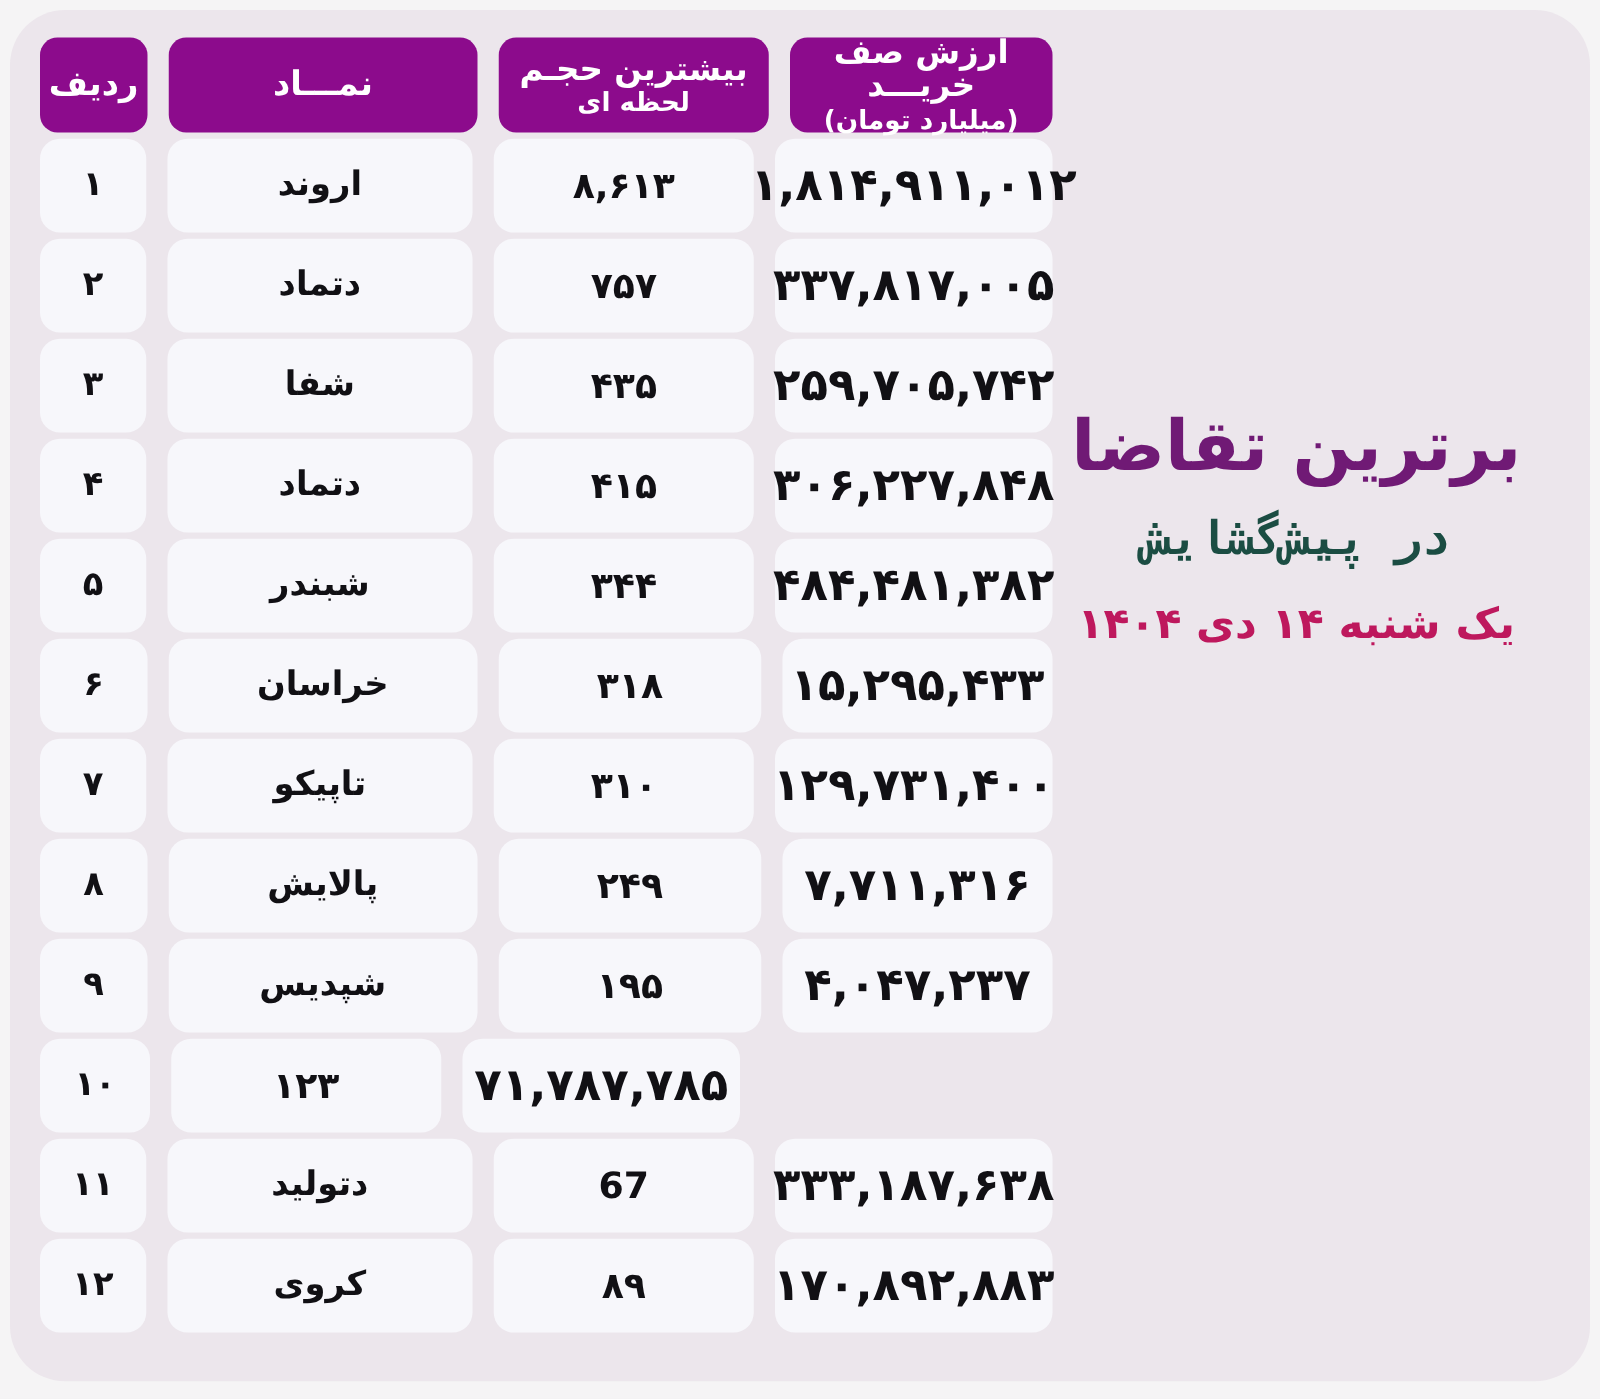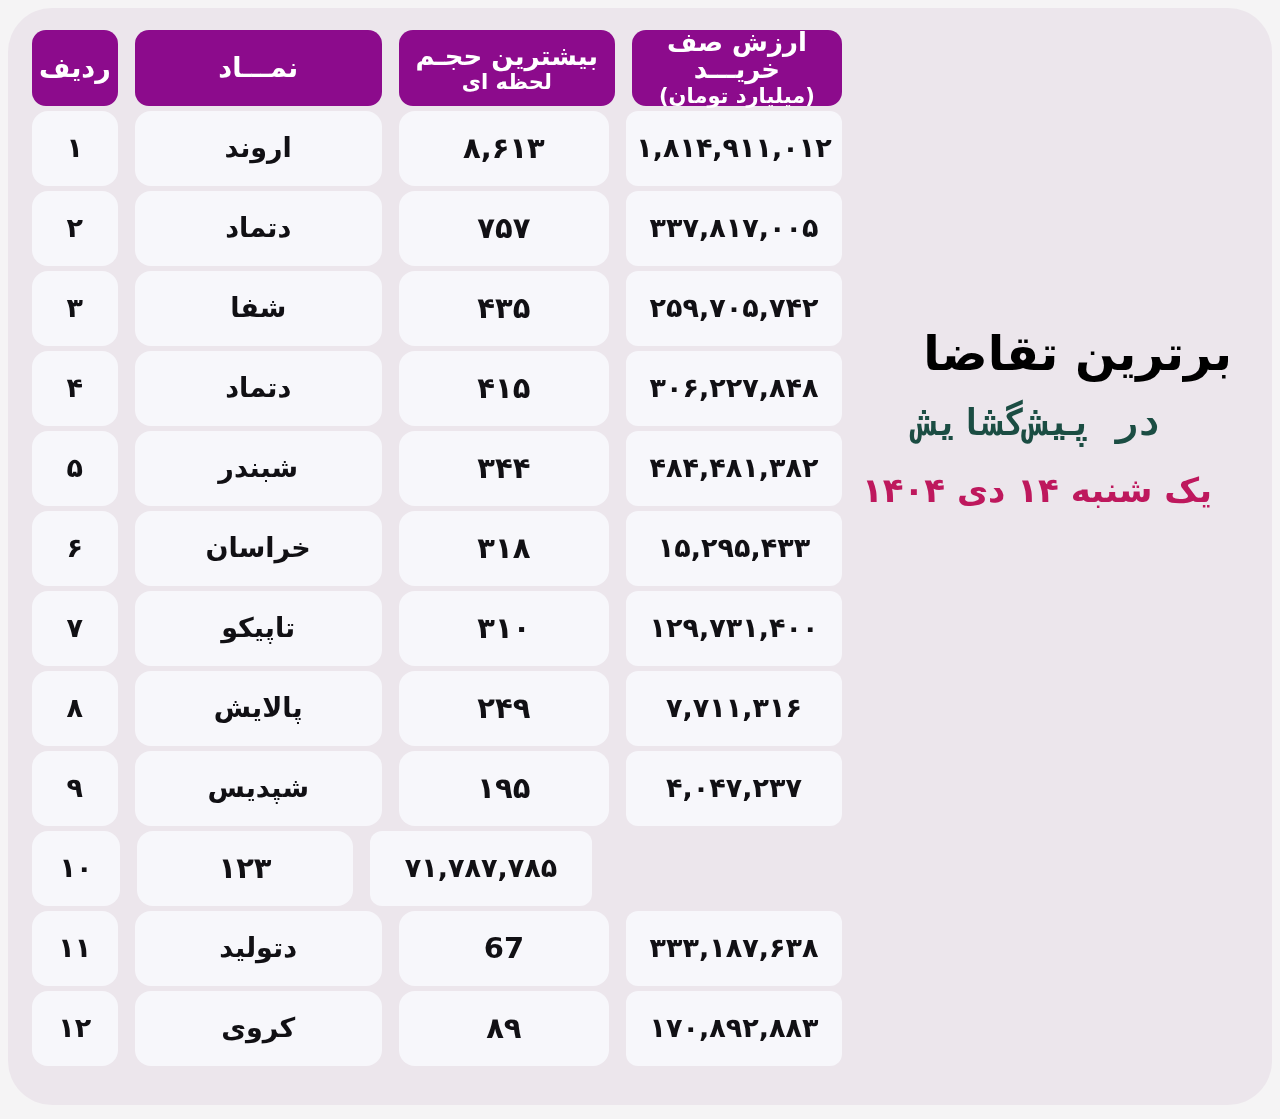--- a/index.html
+++ b/index.html
@@ -62,21 +62,21 @@
 
   
   .c-rank   { width: 88px; }
   .c-symbol { width: 254px; }
   .c-value  { width: 216px; }
   .c-volume { width: 222px; }
 
   .c-rank   .cell, .cell.c-rank   { font-size: 27px; }
   .cell.c-symbol { font-size: 27px; }
   .cell.c-value  { font-size: 29px; }
-  .cell.c-volume { font-size: 27px; letter-spacing: -0.3px; border-radius: 12px; }
+  .cell.c-volume { font-size: 36px; letter-spacing: -0.3px; }
 
   
   .header-row .cell {
     background: #8c0b8c;
     color: #ffffff;
     font-size: 27px;
     border-radius: 14px;
     flex-direction: column;
     justify-content: center;
     padding: 0 4px;
@@ -95,27 +95,26 @@
   
   .title-block {
     position: absolute;
     right: 40px;
     top: 318px;
     width: 390px;
     text-align: center;
     direction: rtl;
   }
   .title-main {
-    font-size: 48px;
-    font-weight: bold;
-    color: #000000;
+    font-size: 56px;
+    font-weight: bold;
+    color: #701a75;
     letter-spacing: 1px;
     line-height: 1.15;
     white-space: nowrap;
-    text-align: right;
   }
   .title-sub {
     font-size: 37px;
     font-weight: bold;
     color: #1b4d43;
     margin-top: 22px;
     line-height: 1.2;
     white-space: nowrap;
     font-family: Liberation Mono, monospace;
   }

